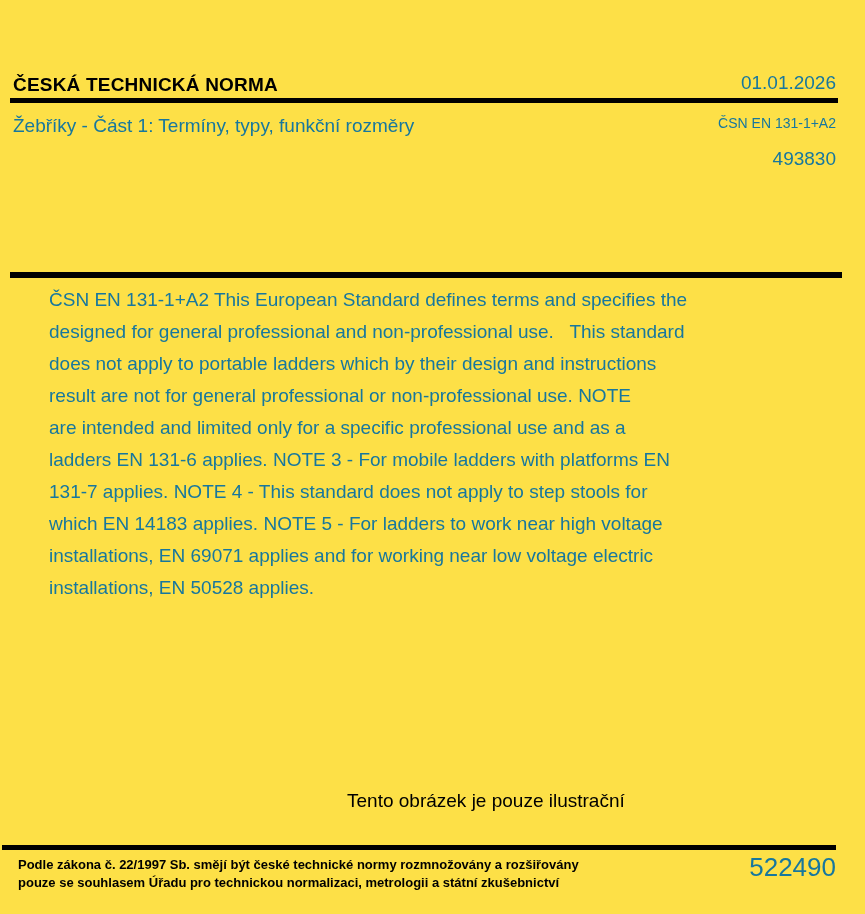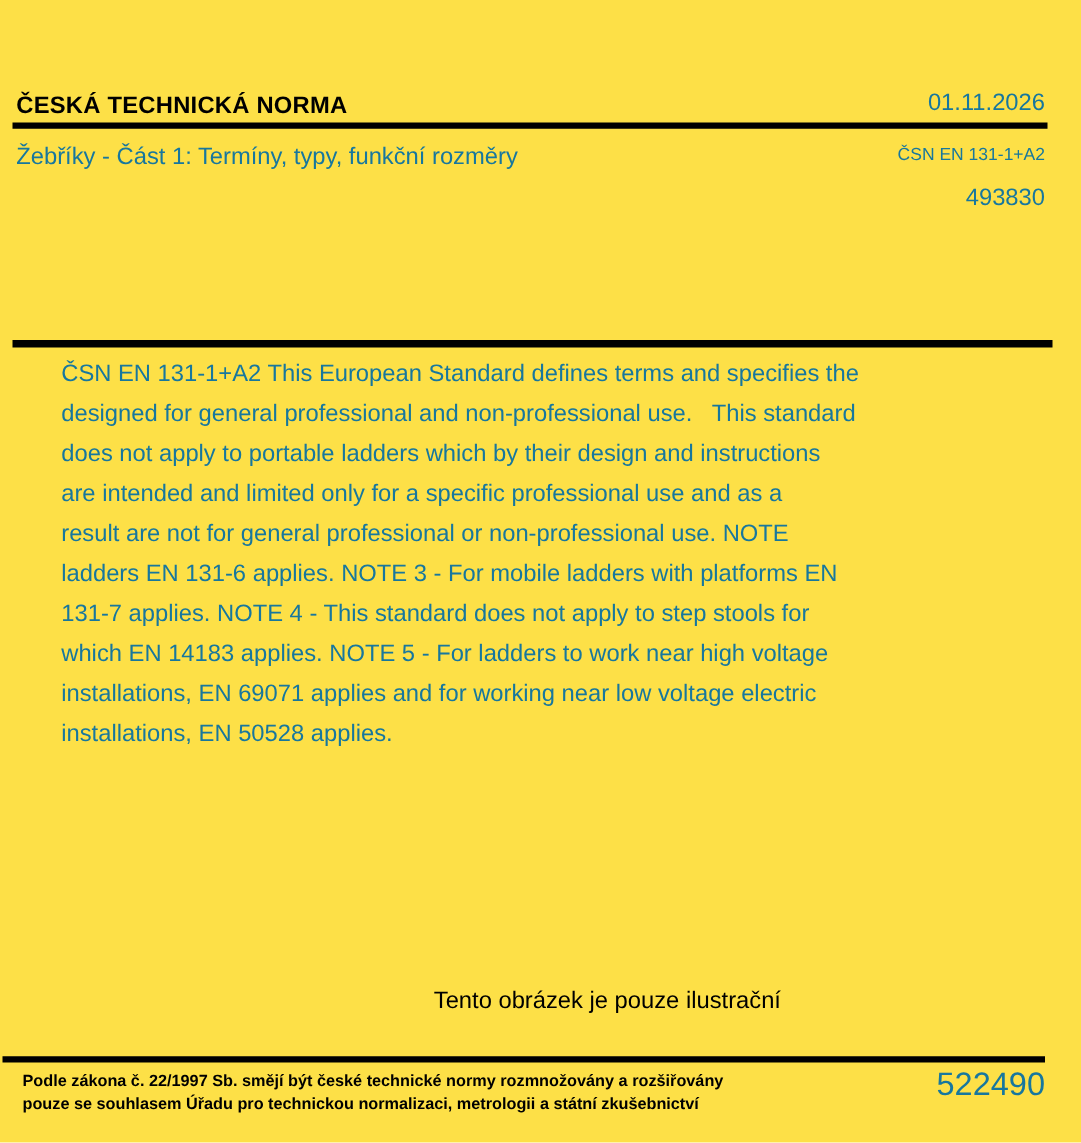--- a/index.html
+++ b/index.html
@@ -96,35 +96,35 @@
     color: #17779E;
     white-space: nowrap;
   }
 </style>
 </head>
 <body>
 
 <div class="page">
 
   <div class="header-title">ČESKÁ TECHNICKÁ NORMA</div>
-  <div class="header-date">01.11.2026</div>
+  <div class="header-date">01.01.2026</div>
   <div class="rule rule-header"></div>
 
   <div class="subject">Žebříky - Část 1: Termíny, typy, funkční rozměry</div>
   <div class="designation">ČSN EN 131-1+A2</div>
   <div class="catalog-number">493830</div>
 
   <div class="rule rule-mid"></div>
 
   <div class="abstract">
     <div class="abs-line">ČSN EN 131-1+A2 This European Standard defines terms and specifies the</div>
     <div class="abs-line">designed for general professional and non-professional use.   This standard</div>
     <div class="abs-line">does not apply to portable ladders which by their design and instructions</div>
+    <div class="abs-line">result are not for general professional or non-professional use. NOTE</div>
     <div class="abs-line">are intended and limited only for a specific professional use and as a</div>
-    <div class="abs-line">result are not for general professional or non-professional use. NOTE</div>
     <div class="abs-line">ladders EN 131-6 applies. NOTE 3 - For mobile ladders with platforms EN</div>
     <div class="abs-line">131-7 applies. NOTE 4 - This standard does not apply to step stools for</div>
     <div class="abs-line">which EN 14183 applies. NOTE 5 - For ladders to work near high voltage</div>
     <div class="abs-line">installations, EN 69071 applies and for working near low voltage electric</div>
     <div class="abs-line">installations, EN 50528 applies.</div>
   </div>
 
   <div class="illustration-note">Tento obrázek je pouze ilustrační</div>
 
   <div class="rule rule-footer"></div>

